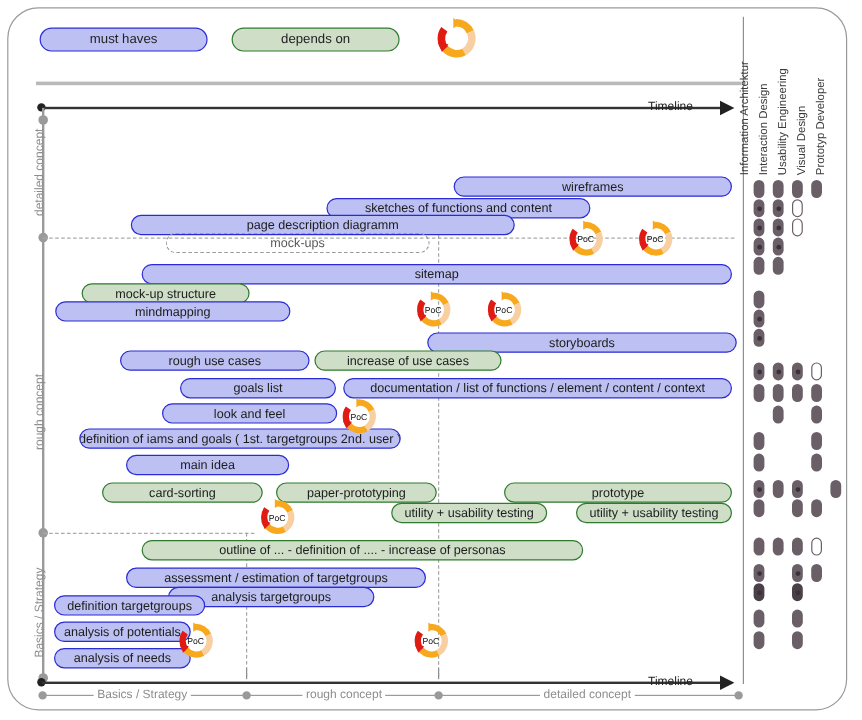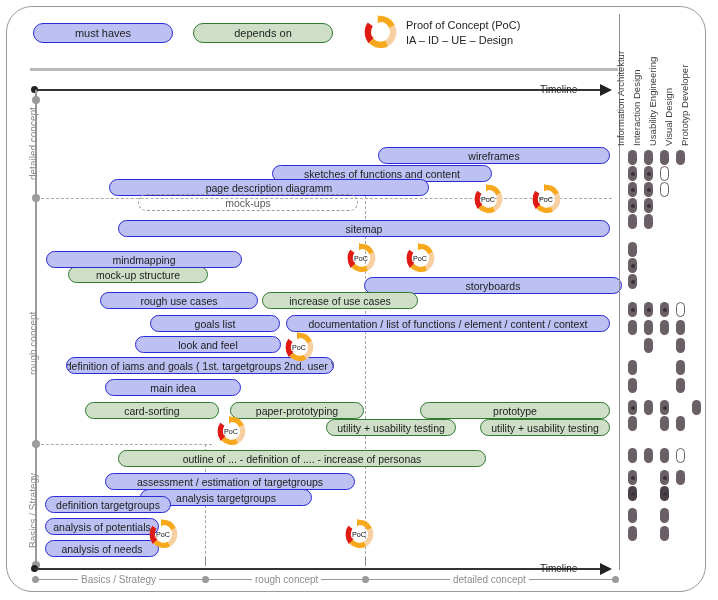--- a/index.html
+++ b/index.html
@@ -149,24 +149,20 @@
   <svg id="poc-legend-icon" viewBox="0 0 40 40">
     <g fill="none" stroke-width="7" stroke-linecap="butt">
       <path d="M20 5.5 A14.5 14.5 0 0 1 33.3 14" stroke="#f8a81c"></path>
       <path d="M33.3 14 A14.5 14.5 0 0 1 27.5 32.6" stroke="#f7cfa0"></path>
       <path d="M27.5 32.6 A14.5 14.5 0 0 1 10 29.5" stroke="#f8a81c"></path>
       <path d="M10 29.5 A14.5 14.5 0 0 1 9.2 11.5" stroke="#e01b14"></path>
     </g>
     <polygon points="17.5,1 25,6 17.5,10.5" fill="#f8a81c"></polygon>
     <polygon points="13,25.5 7,32.5 3.5,24.5" fill="#e01b14"></polygon>
   </svg>
-  <div id="poc-legend-text">
-    <div>Proof of Concept (PoC)</div>
-    <div>IA  –  ID  –  UE  –  Design</div>
-  </div>
 
   <div class="legend-rule"></div>
 
   <div class="tl-dot" style="left:31px;top:86px;"></div>
   <div class="tl-line" style="left:35px;top:88.5px;width:565px;"></div>
   <div class="tl-arrow" style="left:600px;top:83.5px;"></div>
   <div class="tl-label" style="left:540px;top:84px;">Timeline</div>
 
   <div class="vaxis"></div>
   <div class="vdot" style="top:96px;"></div>
@@ -193,27 +189,27 @@
       </div>
       <div class="bar blue" style="left: 109px; top: 179px; width: 320px;">
         <span>page description diagramm</span>
       </div>
       <div class="bar dashed" style="left: 138px; top: 194px; width: 220px;">
         <span>mock-ups</span>
       </div>
       <div class="bar blue" style="left: 118px; top: 220px; width: 492px;">
         <span>sitemap</span>
       </div>
-      <div class="bar green" style="left: 68px; top: 236px; width: 140px; margin-top: 30px;">
+      <div class="bar green" style="left: 68px; top: 236px; width: 140px;">
         <span>mock-up structure</span>
       </div>
       <div class="bar blue" style="left: 46px; top: 251px; width: 196px;">
         <span>mindmapping</span>
       </div>
-      <div class="bar blue" style="left: 364px; top: 277px; width: 258px; align-items: center;">
+      <div class="bar blue" style="left: 356px; top: 277px; width: 258px; align-items: center;">
         <span>storyboards</span>
       </div>
       <div class="bar blue" style="left: 100px; top: 292px; width: 158px;">
         <span>rough use cases</span>
       </div>
       <div class="bar green" style="left: 262px; top: 292px; width: 156px;">
         <span>increase of use cases</span>
       </div>
       <div class="bar blue" style="left: 150px; top: 315px; width: 130px;">
         <span>goals  list</span>

